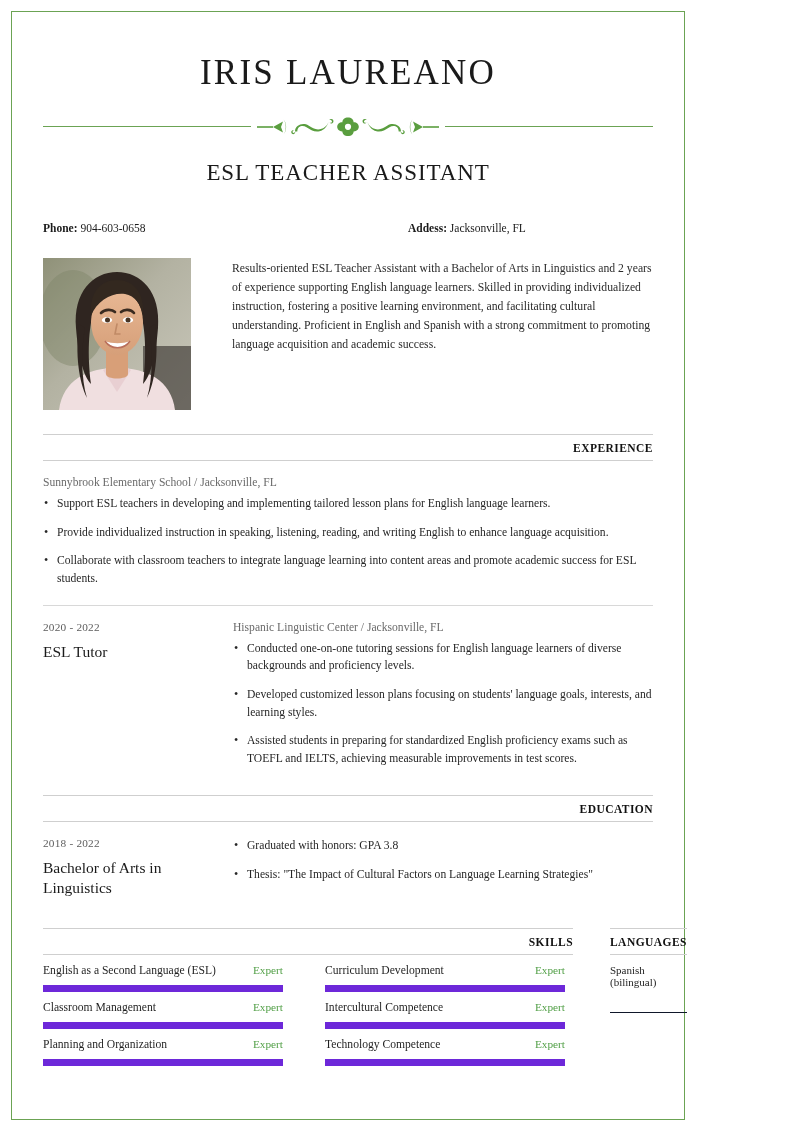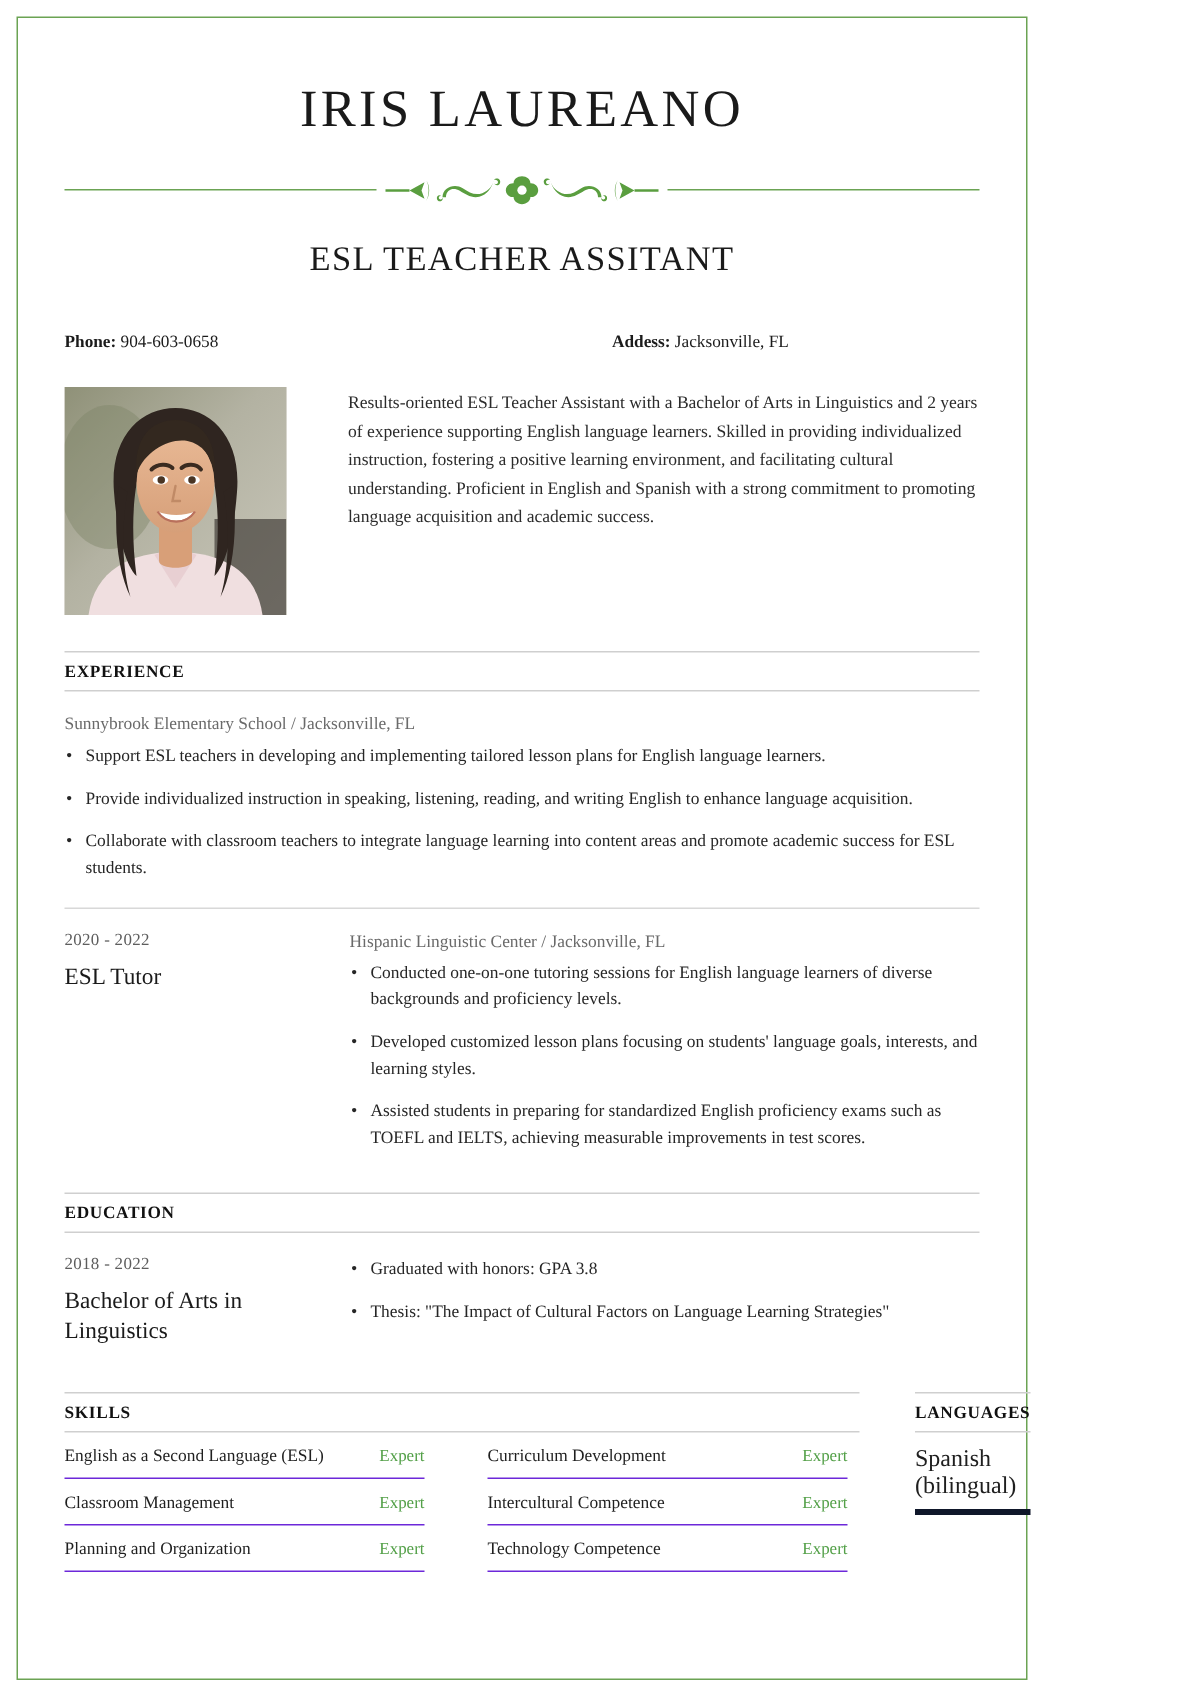--- a/index.html
+++ b/index.html
@@ -107,20 +107,21 @@
     margin-top: 24px;
   }
   .sec-head {
     border-top: 1px solid #cfcfcf;
     border-bottom: 1px solid #cfcfcf;
     padding: 7px 0 6px 0;
     font-size: 11.5px;
     font-weight: 700;
     letter-spacing: 0.45px;
     color: #111111;
+    text-align: right;
   }
 
   
   .entry {
     display: flex;
     padding-top: 15px;
     padding-bottom: 4px;
   }
   .entry + .entry {
     border-top: 1px solid #d8d8d8;
@@ -187,31 +188,31 @@
   .skill-col {
     width: 240px;
     flex: 0 0 auto;
   }
   .skill-col + .skill-col { margin-left: 42px; }
 
   .skill-row {
     display: flex;
     justify-content: space-between;
     align-items: baseline;
-    border-bottom: 1px solid #6d28d9;
+    border-bottom: 7px solid #6d28d9;
     padding: 9px 0 8px 0;
     font-size: 11.6px;
   }
   .skill-name { color: #1f1f1f; }
   .skill-level { color: #53a048; font-size: 11.3px; }
 
   .lang-row {
-    border-bottom: 4px solid #0f172a;
-    padding: 9px 0 6px 0;
-    font-size: 16px;
+    border-bottom: 1px solid #0f172a;
+    padding: 9px 0 24px 0;
+    font-size: 11px;
     color: #1f1f1f;
   }
 </style>
 </head>
 <body>
 
 <div class="page">
   <div class="inner">
 
     <div class="name">IRIS LAUREANO</div>

